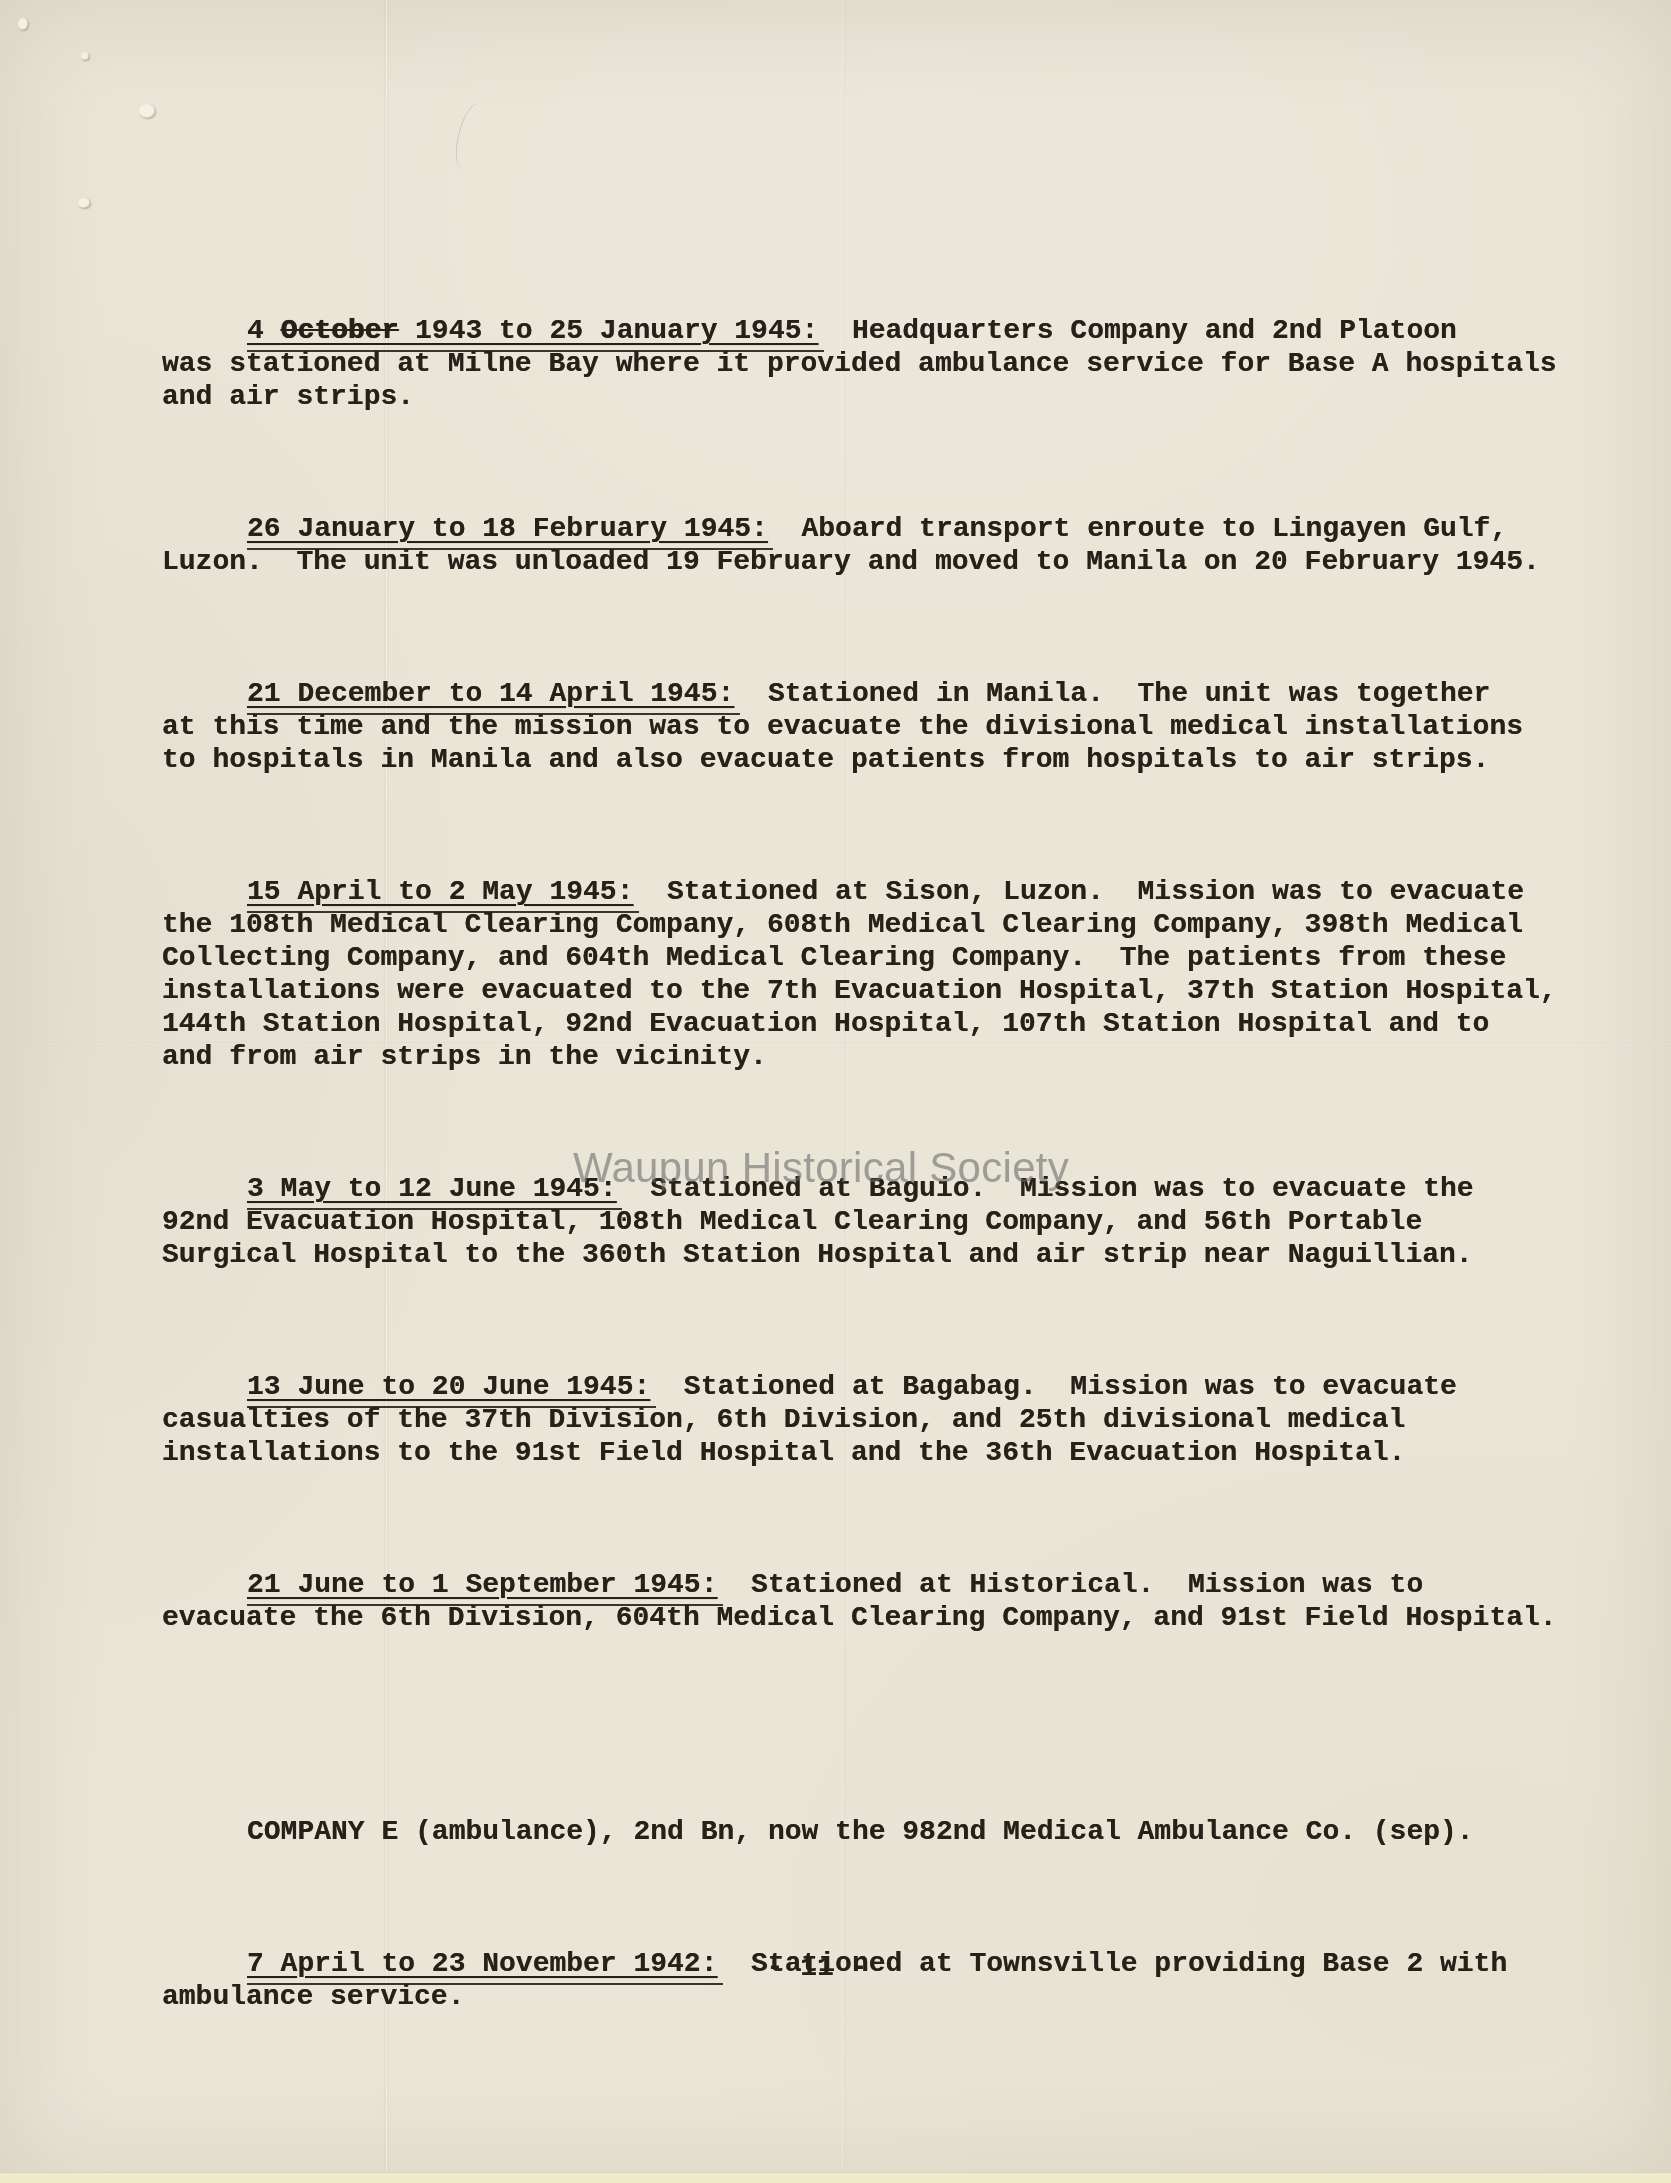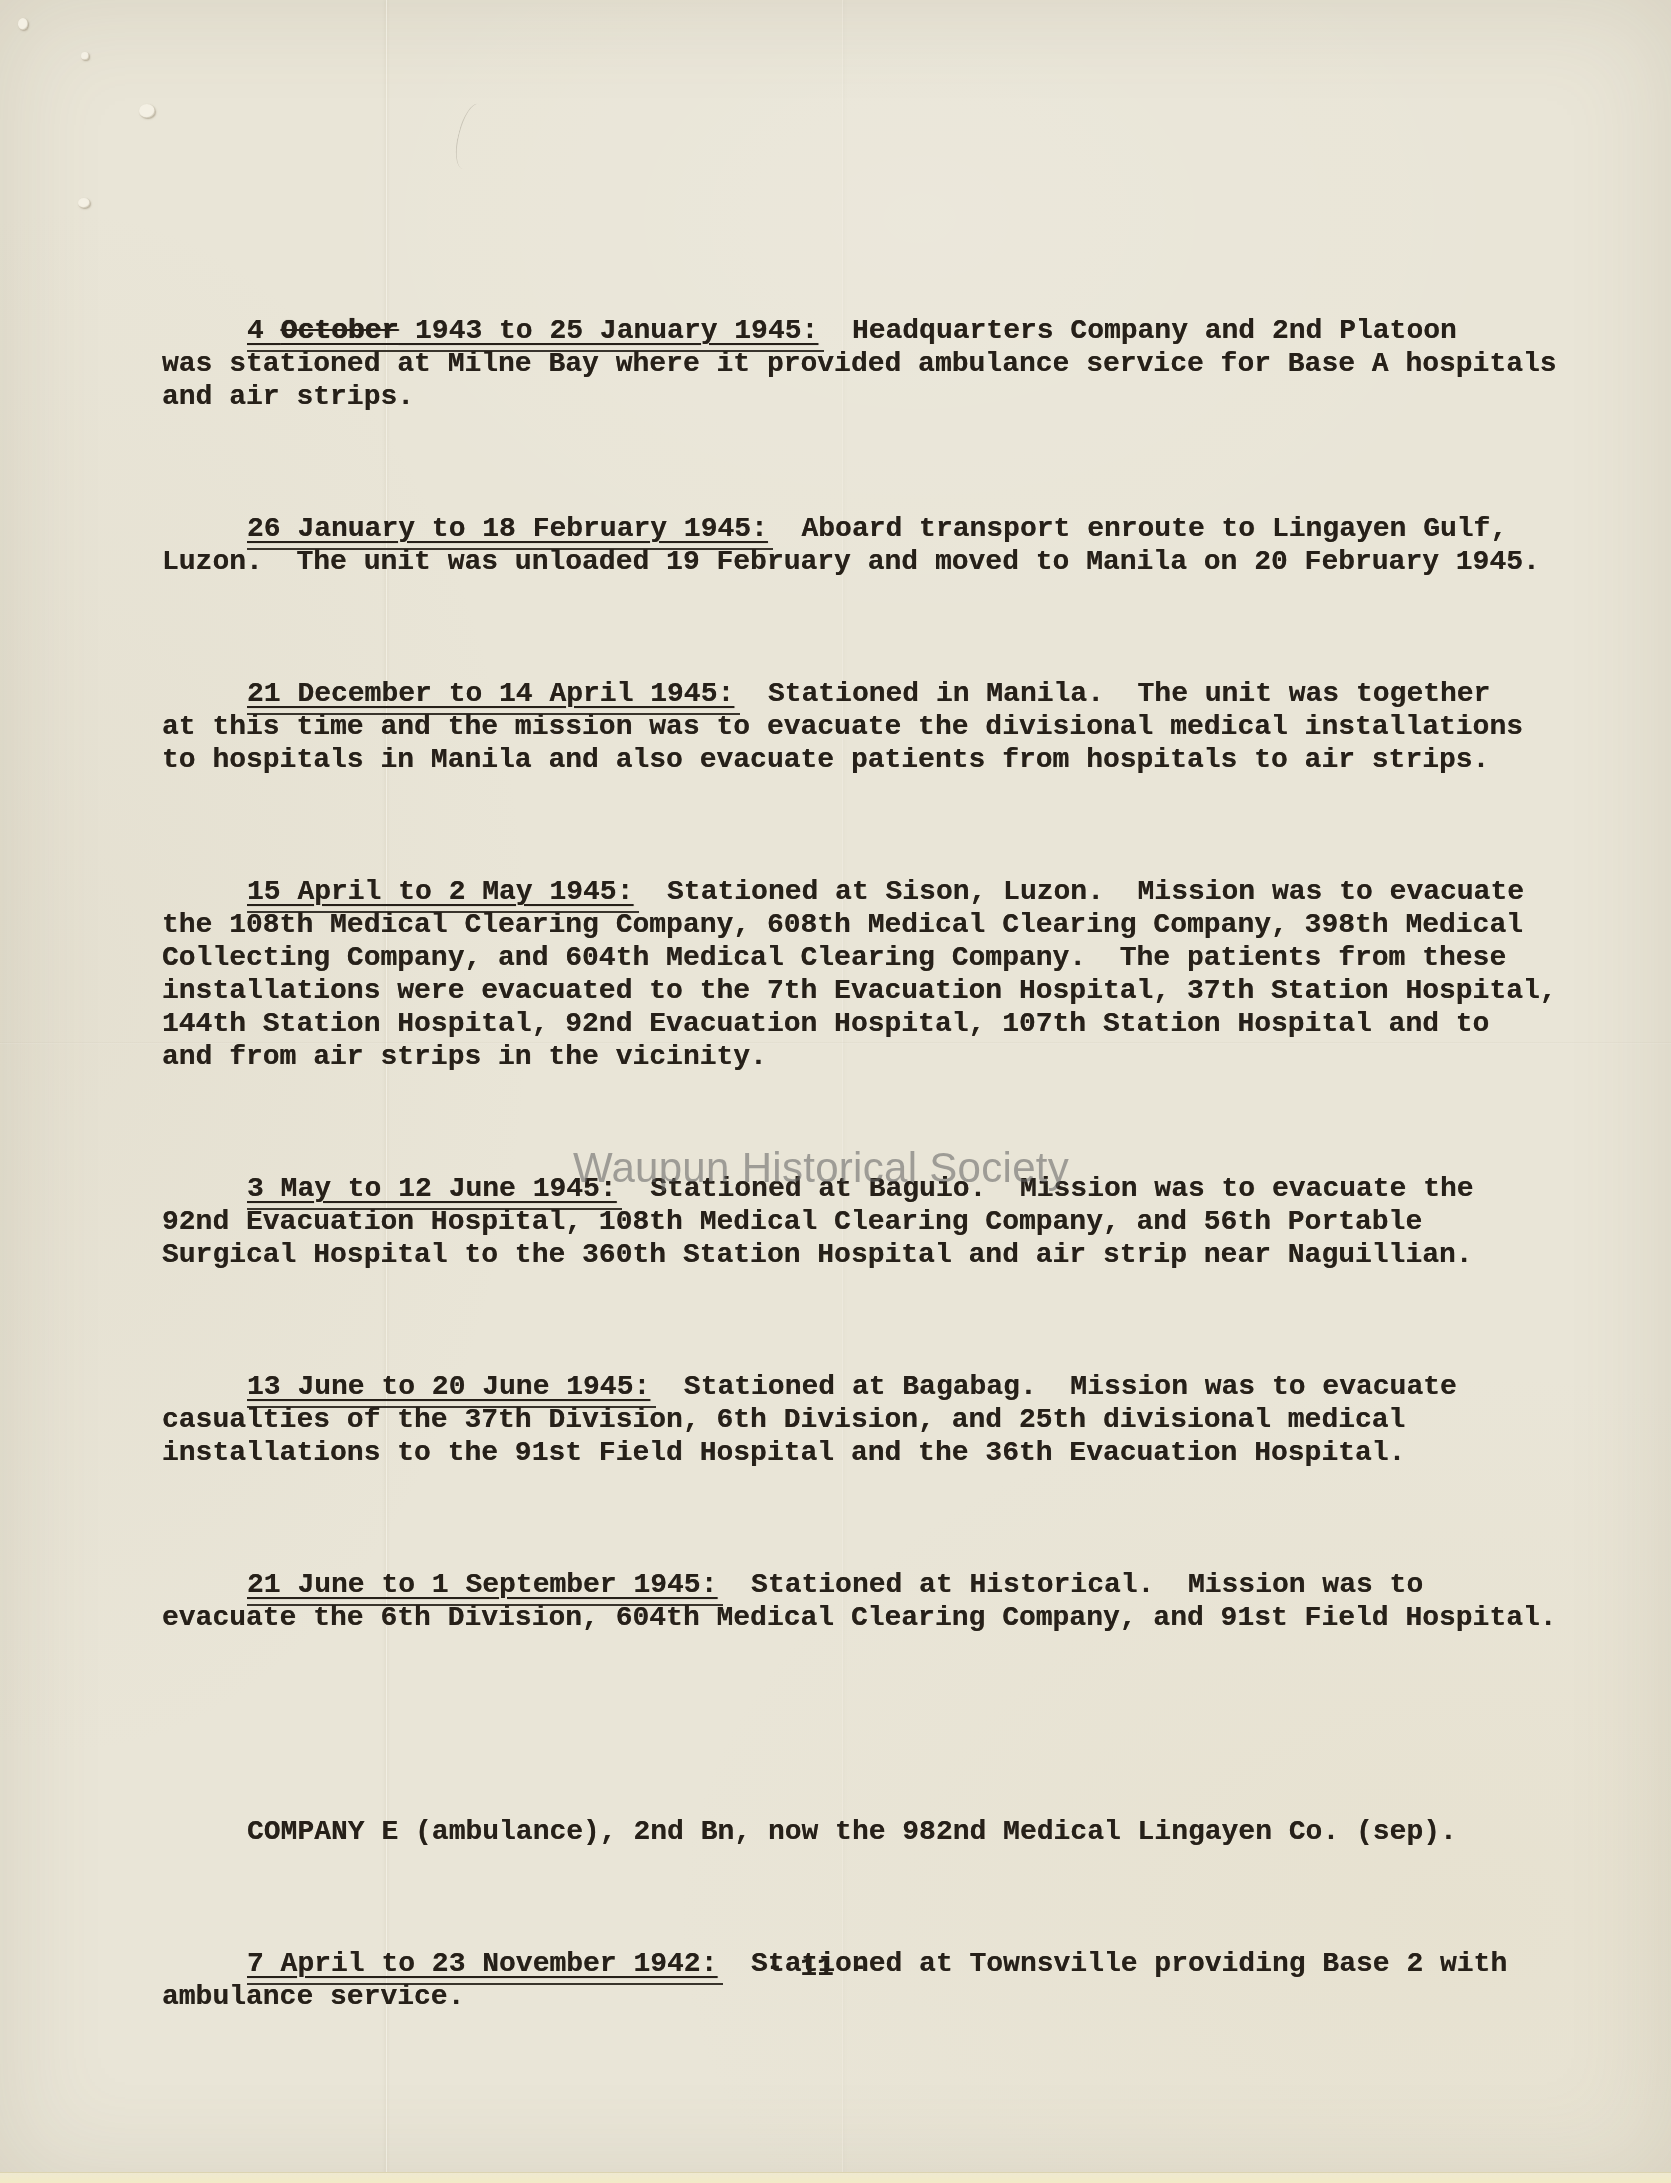--- a/index.html
+++ b/index.html
@@ -118,21 +118,21 @@
 Surgical Hospital to the 360th Station Hospital and air strip near Naguillian.</span></p>
 
     <p class="entry"><span class="date">13 June to 20 June 1945:</span><span class="body">Stationed at Bagabag.  Mission was to evacuate
 casualties of the 37th Division, 6th Division, and 25th divisional medical
 installations to the 91st Field Hospital and the 36th Evacuation Hospital.</span></p>
 
     <p class="entry"><span class="date">21 June to 1 September 1945:</span><span class="body">Stationed at Historical.  Mission was to
 evacuate the 6th Division, 604th Medical Clearing Company, and 91st Field Hospital.</span></p>
 
 
-    <p class="entry section-gap"><span class="hdr">COMPANY E (ambulance), 2nd Bn, now the 982nd Medical Lingayen Co. (sep).</span></p>
+    <p class="entry section-gap"><span class="hdr">COMPANY E (ambulance), 2nd Bn, now the 982nd Medical Ambulance Co. (sep).</span></p>
 
     <p class="entry"><span class="date">7 April to 23 November 1942:</span><span class="body">Stationed at Townsville providing Base 2 with
 ambulance service.</span></p>
 
     
 
     
 
     
 

